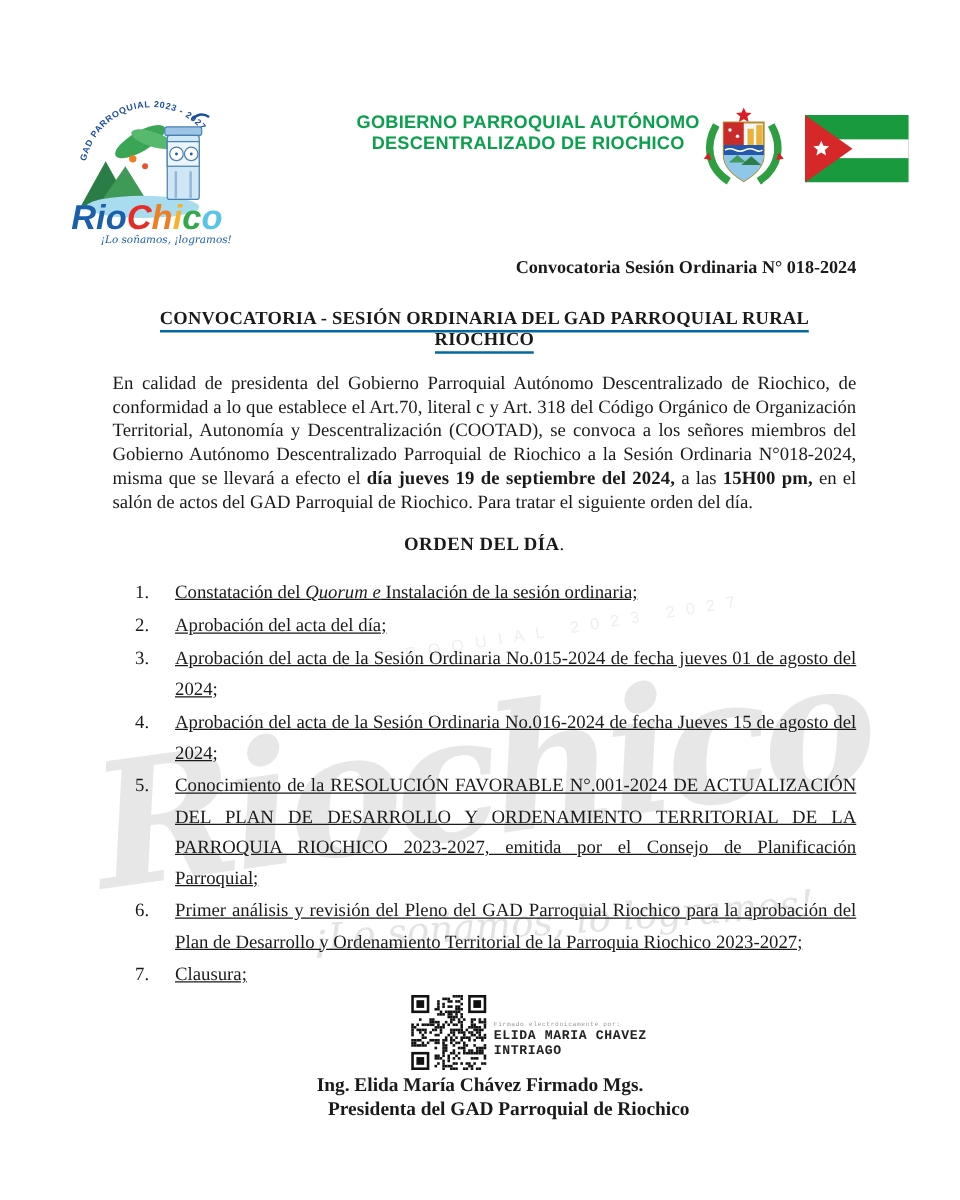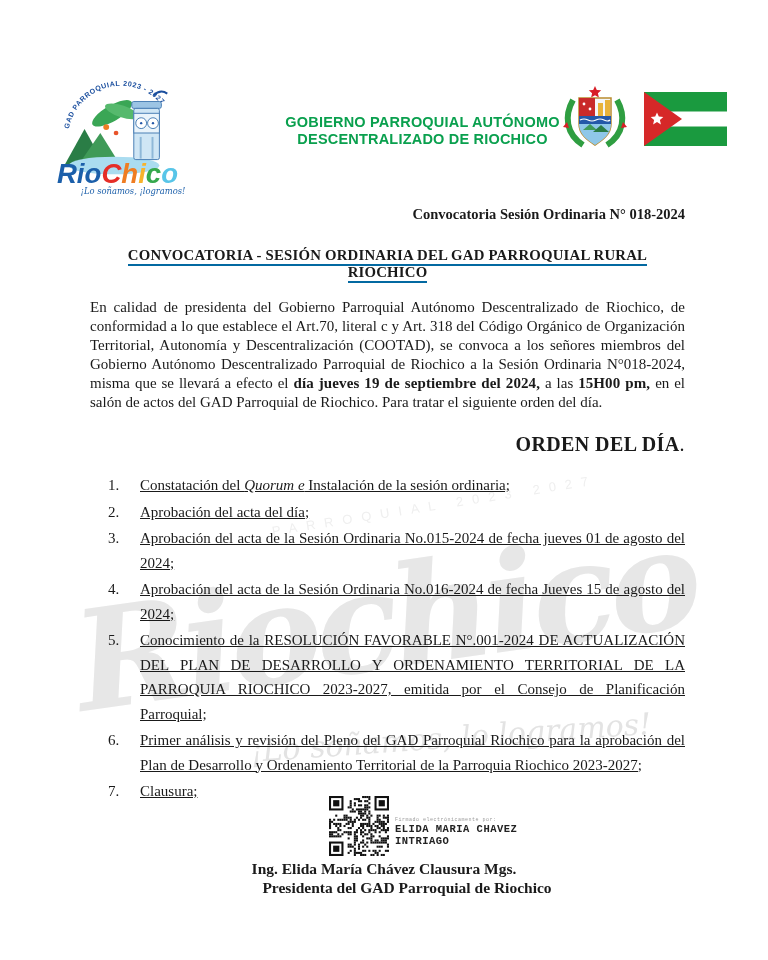--- a/index.html
+++ b/index.html
@@ -4,21 +4,21 @@
 <style>
   * { margin:0; padding:0; box-sizing:border-box; }
   html,body { background:#f2f2f2; }
   .page{
     position:relative; width:768px; height:960px; margin:0 auto;
     background:#ffffff; overflow:hidden;
     font-family:"Liberation Serif", serif; color:#1a1a1a;
   }
   
   .logo-box{ position:absolute; left:55px; top:68px; width:130px; height:130px; }
-  .head-center{ position:absolute; left:200px; top:114px; width:445px; text-align:center; }
+  .head-center{ position:absolute; left:200px; top:90px; width:445px; text-align:center; }
   .org-name{
     font-family:"Liberation Sans", sans-serif; font-weight:bold;
     font-size:14.5px; line-height:17px; letter-spacing:.2px;
   }
   .accord{
     font-family:"Liberation Sans", sans-serif; font-weight:bold;
     font-size:15.5px; margin-top:16px;
   }
   .escudo-box{ position:absolute; left:562px; top:84px; width:66px; height:70px; }
   .flag-box{ position:absolute; left:644px; top:92px; width:83px; height:54px; }
@@ -43,21 +43,21 @@
     white-space:nowrap; z-index:0; user-select:none;
   }
 
   
   .content{ position:absolute; left:90px; right:83px; top:206px; z-index:1; }
   .session-ref{ text-align:right; font-weight:bold; font-size:14.5px; }
   .doc-title{ text-align:center; margin-top:24px; font-size:14.8px; font-weight:bold; }
   .doc-title span{ border-bottom:2px solid #0369a1; padding-bottom:1px; letter-spacing:.2px; }
   .intro{ margin-top:17px; font-size:15px; line-height:19px; text-align:justify; }
   .intro b{ letter-spacing:.1px; }
-  .agenda-heading{ text-align:right; margin-top:21px; font-size:20px; font-weight:bold; letter-spacing:.4px; }
+  .agenda-heading{ text-align:center; margin-top:16px; font-size:15px; font-weight:bold; letter-spacing:.4px; }
   .agenda-heading .dot{ font-weight:normal; }
   .agenda{ margin-top:17px; padding-left:18px; }
   .agenda-item{ display:flex; font-size:15px; line-height:24.5px; margin-bottom:2px; }
   .agenda-item .num{ width:24px; flex:none; }
   .agenda-item .txt{ flex:1; text-align:justify; padding-left:8px;text-decoration:underline; }
 
   
   .esign{ position:absolute; left:328px; top:796px; display:flex; z-index:1;align-items:center; }
   .esign svg{ display:block; }
   .esign-text{ padding-left:5px; padding-top:11px; }
@@ -484,17 +484,17 @@
         </g>
     </svg>
     <div class="esign-text">
       <div class="esign-label">Firmado electrónicamente por:</div>
       <div class="esign-name">ELIDA MARIA CHAVEZ</div>
       <div class="esign-name">INTRIAGO</div>
     </div>
   </div>
 
   <div class="signature">
-    <div class="sig-name">Ing. Elida María Chávez Clausura Mgs.</div>
+    <div class="sig-name">Ing. Elida María Chávez Firmado Mgs.</div>
     <div class="sig-role">Presidenta del GAD Parroquial de Riochico</div>
   </div>
 
 </div>
 
 </body></html>

